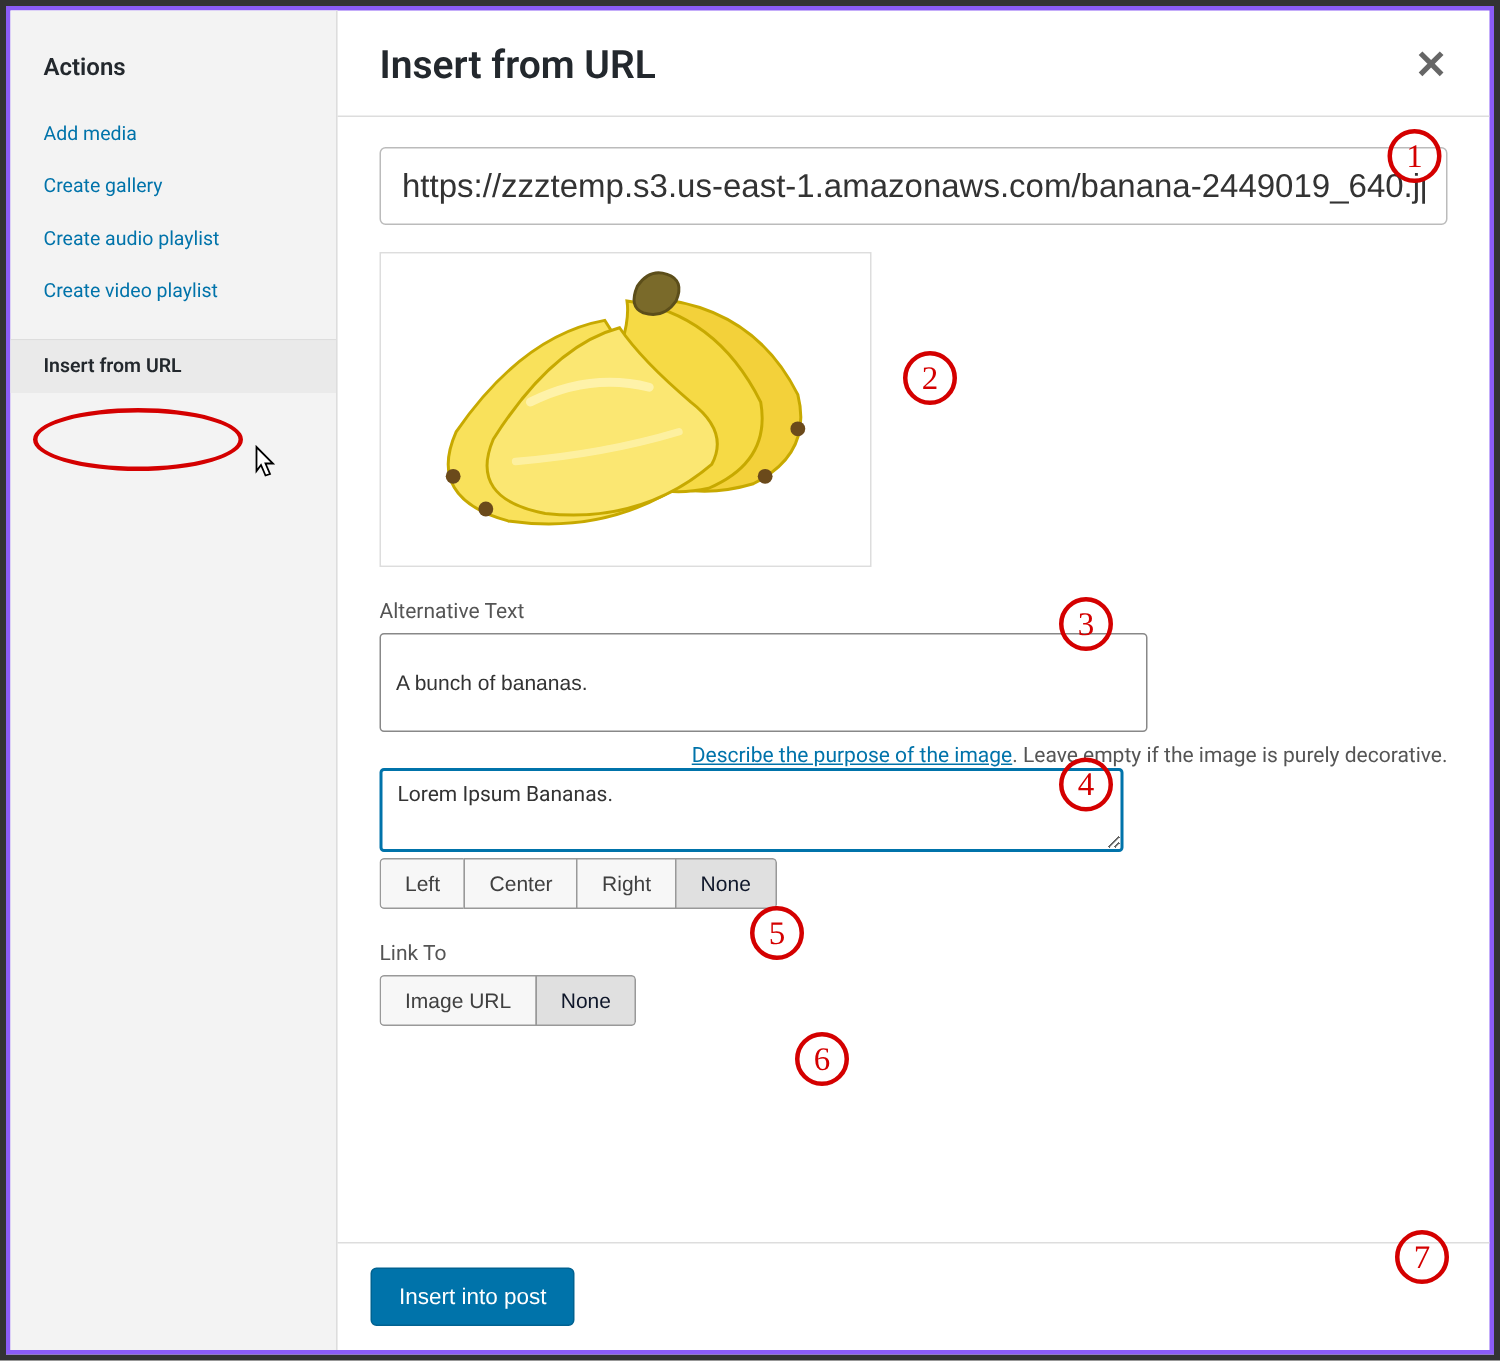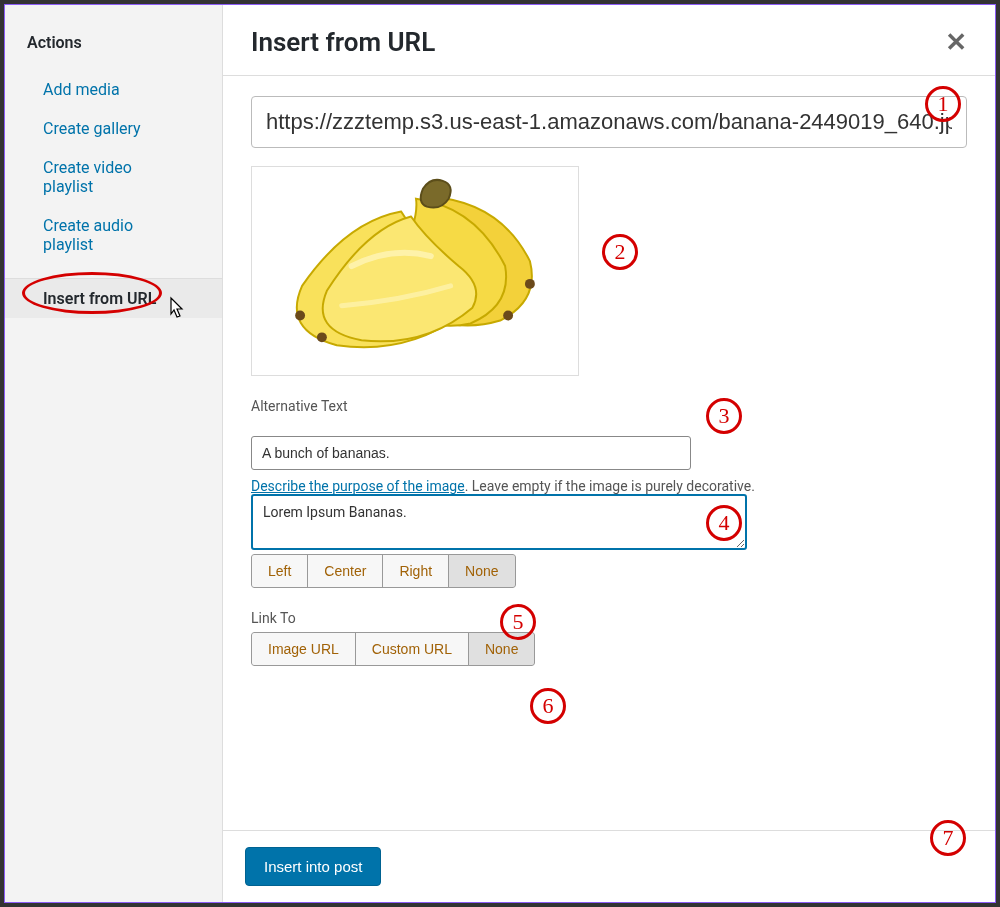--- a/index.html
+++ b/index.html
@@ -8,41 +8,41 @@
     background: #333;
     width: 1000px;
     height: 907px;
     overflow: hidden;
     position: relative;
   }
   .modal {
     position: absolute;
     top: 4px; left: 4px; right: 4px; bottom: 4px;
     background: #fff;
-    border: 1px solid #8b5cf6;
+    border: 3px solid #8b5cf6;
     display: flex;
     flex-direction: row;
   }
   
   .sidebar {
     width: 218px;
     background: #f3f3f3;
     border-right: 1px solid #ddd;
     padding-top: 18px;
   }
   .sidebar-title {
     font-size: 16px;
     font-weight: 600;
     color: #23282d;
     padding: 10px 22px 18px;
   }
   .sidebar-item {
     display: block;
-    padding: 10px 38px;
-    font-size: 16px;
+    padding: 10px 22px;
+    font-size: 13px;
     color: #0073aa;
     cursor: pointer;
   }
   .sidebar-sep {
     border-top: 1px solid #ddd;
     margin: 14px 0 0 0;
   }
   .sidebar-item.active {
     background: #eaeaea;
     color: #23282d;
@@ -116,33 +116,33 @@
   }
   .preview svg { width: 100%; height: 100%; }
   .field-label {
     font-size: 14px;
     color: #555;
     margin-top: 22px;
     margin-bottom: 6px;
     display: block;
   }
   .text-input {
-    width: 440px;
-    padding: 8px 10px;
+    width: 512px;
+    padding: 24px 10px;
     font-size: 14px;
     color: #333;
     border: 1px solid #888;
     border-radius: 3px;
     background: #fff;
-    margin-top: 16px;
   }
   .hint {
     font-size: 14px;
     margin-top: 8px;
     color: #555;
+    text-align: right;
   }
   .hint a {
     color: #0073aa;
     text-decoration: underline;
   }
   .caption-input {
     width: 496px;
     height: 56px;
     padding: 8px 10px;
     font-size: 14px;
@@ -153,31 +153,31 @@
     font-family: inherit;
   }
   .btn-group {
     display: inline-flex;
     border-radius: 3px;
     overflow: hidden;
   }
   .btn-group button {
     padding: 8px 16px;
     font-size: 14px;
-    color: #a16207;
+    color: #404040;
     background: #f7f7f7;
     border: 1px solid #999;
     cursor: pointer;
     margin-left: -1px;
   }
   .btn-group button:first-child { margin-left: 0; border-top-left-radius: 3px; border-bottom-left-radius: 3px;}
   .btn-group button:last-child { border-top-right-radius: 3px; border-bottom-right-radius: 3px;}
   .btn-group button.sel {
     background: #e0e0e0;
-    color: #a16207;
+    color: #0f172a;
   }
   .footer {
     border-top: 1px solid #ddd;
     padding: 16px 22px;
     display: flex;
   }
   .primary-btn {
     background: #0073aa;
     color: #fff;
     border: 1px solid #006291;
@@ -205,22 +205,22 @@
 </style>
 </head>
 <body>
 
 <div class="modal">
 
   <div class="sidebar">
     <div class="sidebar-title">Actions</div>
     <div class="sidebar-item">Add media</div>
     <div class="sidebar-item">Create gallery</div>
+    <div class="sidebar-item">Create audio playlist</div>
     <div class="sidebar-item">Create video playlist</div>
-    <div class="sidebar-item">Create audio playlist</div>
     <div class="sidebar-sep"></div>
     <div class="sidebar-item active">Insert from URL</div>
   </div>
 
   <div class="main">
     <div class="main-header">
       <div class="main-title">Insert from URL</div>
       <div class="close-x">✕</div>
     </div>
 
@@ -261,21 +261,20 @@
       <div class="btn-group">
         <button>Left</button>
         <button>Center</button>
         <button>Right</button>
         <button class="sel">None</button>
       </div>
 
       <label class="field-label">Link To</label>
       <div class="btn-group">
         <button>Image URL</button>
-        <button>Custom URL</button>
         <button class="sel">None</button>
       </div>
     </div>
 
     <div class="footer">
       <button class="primary-btn">Insert into post</button>
     </div>
   </div>
 </div>
 

